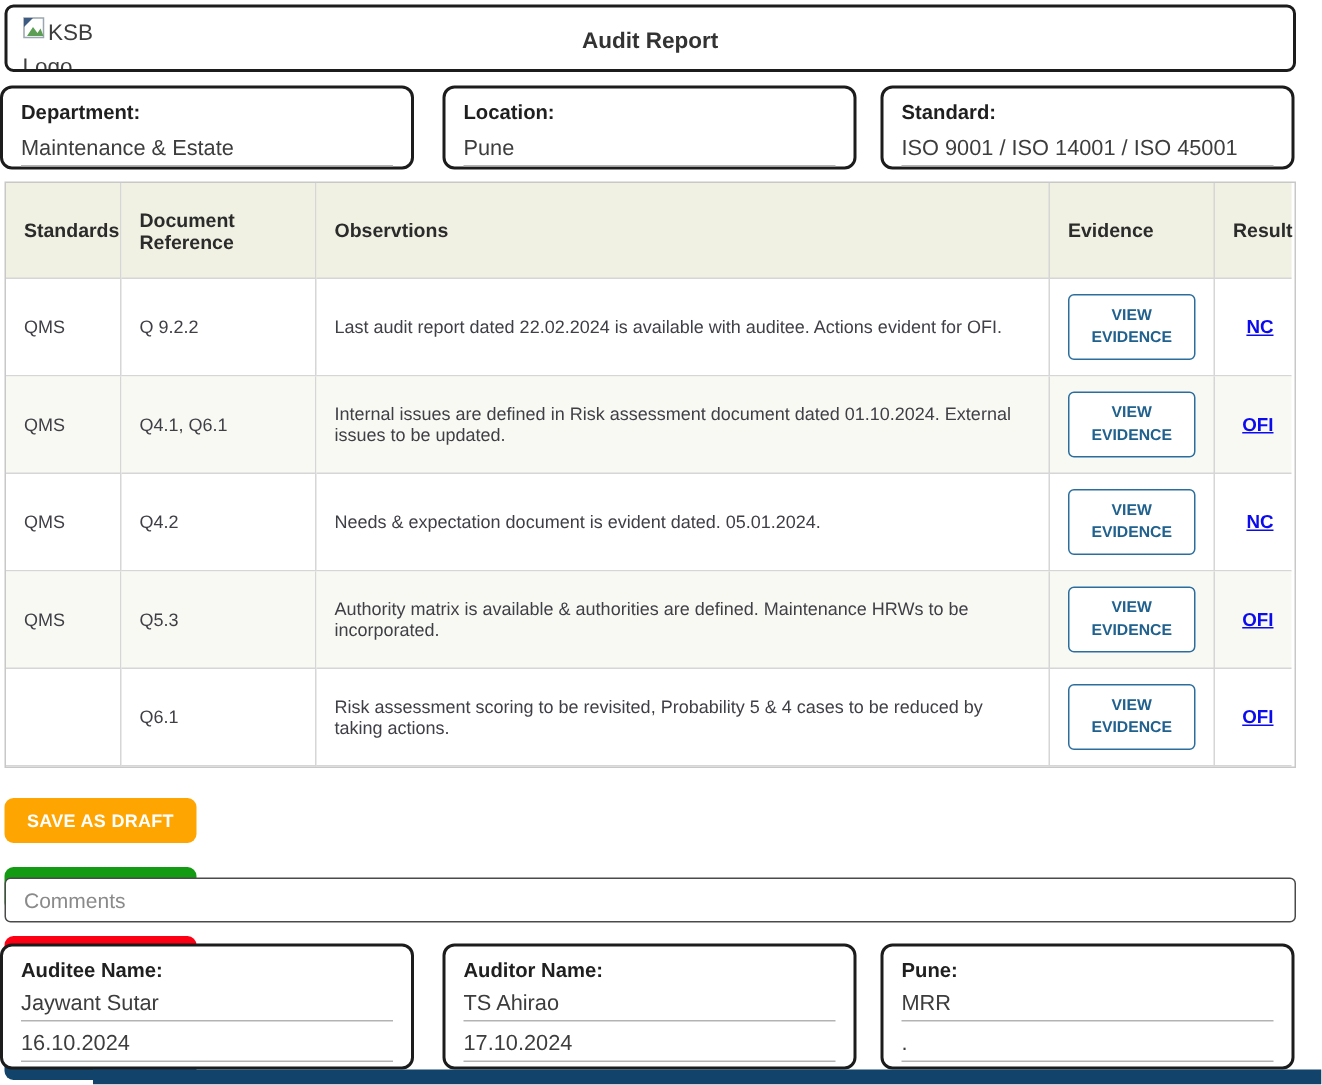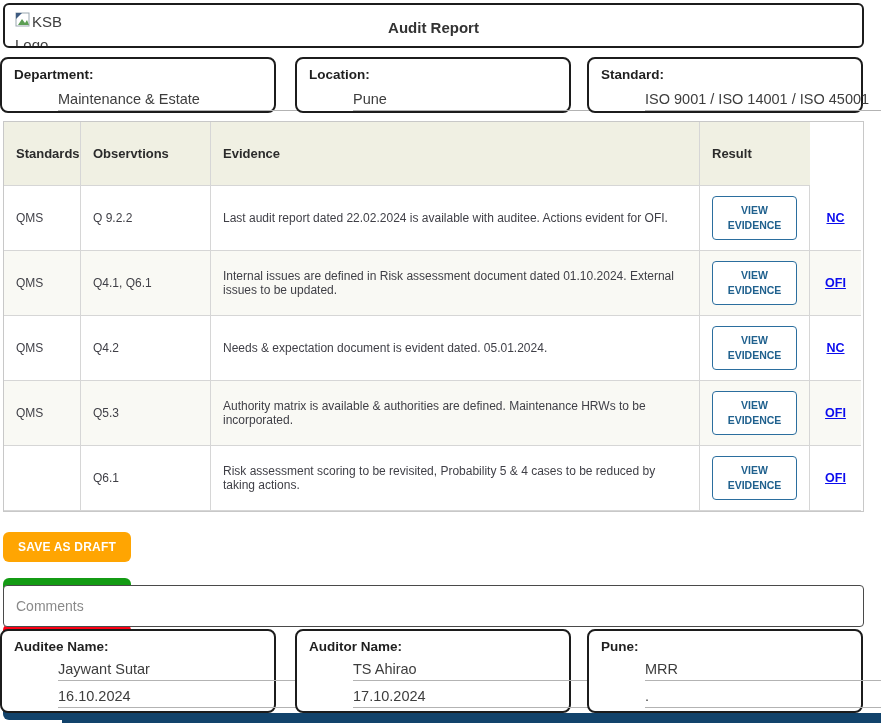--- a/index.html
+++ b/index.html
@@ -11,48 +11,48 @@
     border:2px solid #1c1c1c; border-radius:6px; background:#fff; overflow:hidden; }
   .report-title { position:absolute; left:0; right:0; top:0; height:45px; line-height:45px;
     text-align:center; font-weight:bold; font-size:15px; color:#333; }
   .logo-box { position:absolute; left:10px; top:6px; width:70px; color:#3d3d3d; font-size:15px; line-height:22px; }
   .logo-box .brk { display:inline-block; vertical-align:middle; margin-right:1px; }
 
   
   .field-box { position:absolute; width:276px; border:2px solid #1c1c1c; border-radius:8px; background:#fff; padding:8px 12px 6px 12px; }
   .field-box .lbl { font-weight:bold; font-size:13.5px; color:#1f1f1f; }
   .field-box .val { display:block; width:100%; border:none; outline:none; border-bottom:1px solid #b3b3b3;
-    font-family:"Liberation Sans", sans-serif; font-size:14.5px; color:#3d3d3d; margin-top:9px; padding-bottom:3px; background:transparent;margin-left:44px; }
+    font-family:"Liberation Sans", sans-serif; font-size:14.5px; color:#3d3d3d; margin-top:9px; padding-bottom:3px; background:transparent; }
   .row-top { top:57px; height:56px; }
   .b1 { left:0; } .b2 { left:295px; } .b3 { left:587px; }
   .row-bot { top:629px; height:84px; }
   .row-bot .val { margin-top:7px; }
 
   
   .audit-table { position:absolute; left:3px; top:121px; width:861px; border:1px solid #c8c8c8; background:#fff; }
   .trow { display:grid; grid-template-columns:77px 130px 489px 110px 51px; }
   .trow > div { border-right:1px solid #d6d6d6; border-bottom:1px solid #d6d6d6; padding:10px 12px; display:flex; align-items:center; }
   .trow > div:last-child { border-right:none; }
   .thead > div { background:#f0f0e3; font-weight:bold; font-size:13px; color:#2b2b2b; height:64px; }
   .tbody { min-height:65px; font-size:12px; color:#3f3f46; }
   .tbody:nth-child(odd) > div { background:#f9f9f4; }
   .tbody > div { height:65px; }
   .c-ev { justify-content:center; }
-  .c-res { justify-content:center; }
+  .c-res { justify-content:flex-end; }
   .ev-btn { width:86px; background:#fff; border:1px solid #2b6e9e; border-radius:4px; color:#20618e;
     font-family:"Liberation Sans", sans-serif; font-weight:bold; font-size:10.5px; line-height:15px; padding:6px 6px; cursor:pointer; white-space:normal; }
   .result-link { color:#0b0bee; font-weight:bold; font-size:12.5px; text-decoration:underline; cursor:pointer; }
 
   
   .actions { position:absolute; left:3px; top:532px; display:flex; gap:16px;flex-direction:column; }
   .act-btn { border:none; border-radius:6px; color:#fff; font-family:"Liberation Sans", sans-serif;
     font-weight:bold; font-size:12px; padding:8px 15px; cursor:pointer; letter-spacing:0.2px; }
 
   
-  .comments-input { position:absolute; left:3px; top:585px; width:861px; height:42px;
+  .comments-input { position:absolute; left:3px; top:585px; width:861px; height:30px;
     border:1px solid #4a4a4a; border-radius:4px; padding:0 12px; font-family:"Liberation Sans", sans-serif;
     font-size:14px; color:#3d3d3d; }
   .comments-input::placeholder { color:#8a8a8a; }
 
   
   .bottom-bar { position:absolute; left:62px; top:713px; width:819px; height:10px; background:#12436b; }
 </style>
 </head>
 <body>
 
@@ -80,20 +80,21 @@
     <input class="val" value="Pune" style="">
   </div>
   <div class="field-box row-top b3">
     <div class="lbl">Standard:</div>
     <input class="val" value="ISO 9001 / ISO 14001 / ISO 45001" style="">
   </div>
 
   <div class="audit-table">
     <div class="trow thead">
       <div>Standards</div>
+      <div>Document Reference</div>
       <div>Observtions</div>
       <div>Evidence</div>
       <div>Result</div>
     </div>
 
     <div class="trow tbody">
       <div>QMS</div>
       <div>Q 9.2.2</div>
       <div>Last audit report dated 22.02.2024 is available with auditee. Actions evident for OFI.</div>
       <div class="c-ev">

